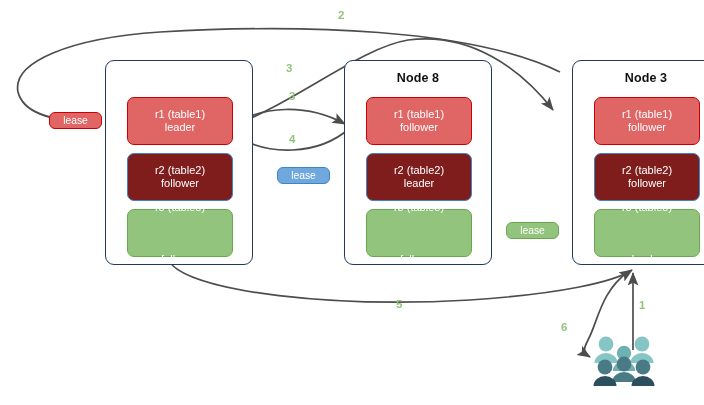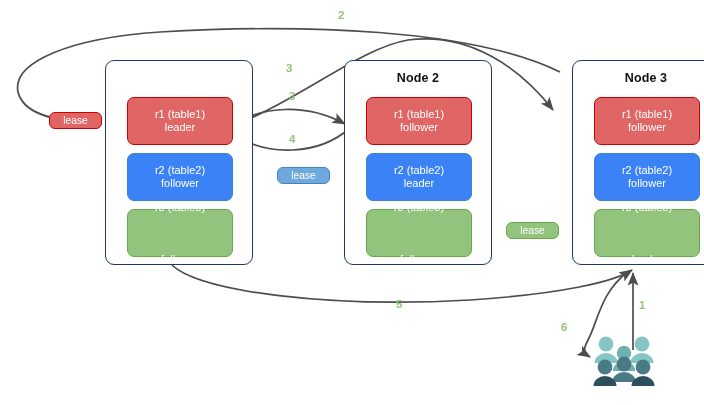--- a/index.html
+++ b/index.html
@@ -42,21 +42,21 @@
     display:flex;
     flex-direction:column;
     justify-content:center;
     color:#ffffff;
     font-size:11px;
     line-height:13px;
     text-align:center;
   }
   .replica .ln{display:block;}
   .r-red{background:#e06666;border:1.6px solid #cc0000;}
-  .r-blue{background:#3b82f6;border:1.6px solid #3d85c6;}
+  .r-blue{background:#7f1d1d;border:1.6px solid #3d85c6;}
   .r-green{background:#93c47d;border:1.6px solid #6aa84f;gap:39px;}
 
   
   .lease{
     position:absolute;
     border-radius:6px;
     box-sizing:border-box;
     display:flex;align-items:center;justify-content:center;
     color:#ffffff;
     font-size:10.3px;
@@ -134,21 +134,21 @@
       <span class="ln">r2 (table2)</span>
       <span class="ln">follower</span>
     </div>
     <div class="replica r-green" style="top:148px;">
       <span class="ln">r3 (table3)</span>
       <span class="ln">follower</span>
     </div>
   </div>
 
   <div class="node" style="left:344px;top:60px;width:148px;height:205px;">
-    <div class="node-title">Node 2</div>
+    <div class="node-title">Node 8</div>
 
     <div class="replica r-red" style="top:36px;">
       <span class="ln">r1 (table1)</span>
       <span class="ln">follower</span>
     </div>
     <div class="replica r-blue" style="top:92px;">
       <span class="ln">r2 (table2)</span>
       <span class="ln">leader</span>
     </div>
     <div class="replica r-green" style="top:148px;">

